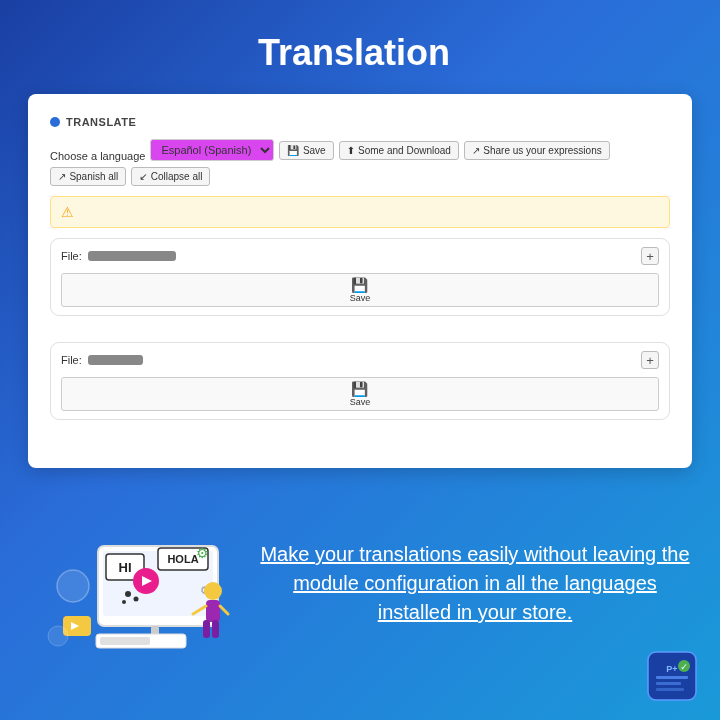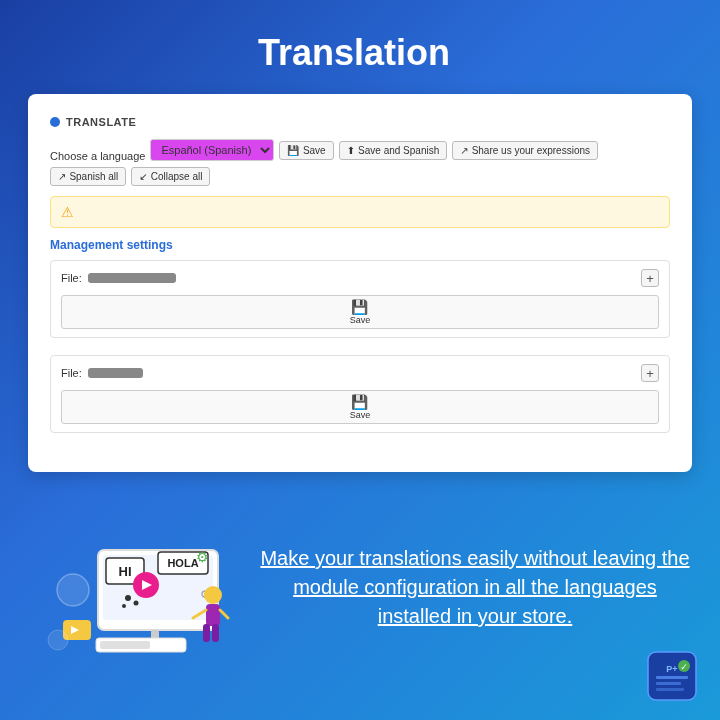--- a/index.html
+++ b/index.html
@@ -113,22 +113,22 @@
     .section-heading {
       font-size: 12px;
       color: #2a6dd9;
       font-weight: bold;
       margin-bottom: 8px;
     }
 
     
     .file-row {
       border: 1px solid #e0e0e0;
-      border-radius: 4px;
-      margin-bottom: 17px;
+      border-radius: 9px;
+      margin-bottom: 26px;
       padding: 8px 10px;
       position: relative;
     }
     .file-row-header {
       display: flex;
       align-items: center;
       justify-content: space-between;
     }
     .file-label-group {
       display: flex;
@@ -230,41 +230,40 @@
     <span class="toolbar-label">Choose a language</span>
     <select class="lang-select">
       <option>Español (Spanish)</option>
     </select>
     <button class="btn">
       <span class="btn-icon">💾</span>
       <span>Save</span>
     </button>
     <button class="btn">
       <span class="btn-icon">⬆</span>
-      <span>Save and Spanish</span>
+      <span>Some and Download</span>
     </button>
     <button class="btn">
       <span class="btn-icon">↗</span>
       <span>Share us your expressions</span>
     </button>
     <button class="btn">
       <span class="btn-icon">↗</span>
       <span>Spanish all</span>
     </button>
     <button class="btn">
       <span class="btn-icon">↙</span>
       <span>Collapse all</span>
     </button>
   </div>
 
   <div class="warning-banner">
     <span class="warning-icon">⚠</span>
   </div>
 
-  <div class="section-heading">Management settings</div>
 
   <div class="file-row">
     <div class="file-row-header">
       <div class="file-label-group">
         <span class="file-label-text">File:</span>
         <div class="file-name-bar file-name-bar-1"></div>
       </div>
       <div class="plus-btn">+</div>
     </div>
     <div style="text-align:right; margin-top:8px;">

